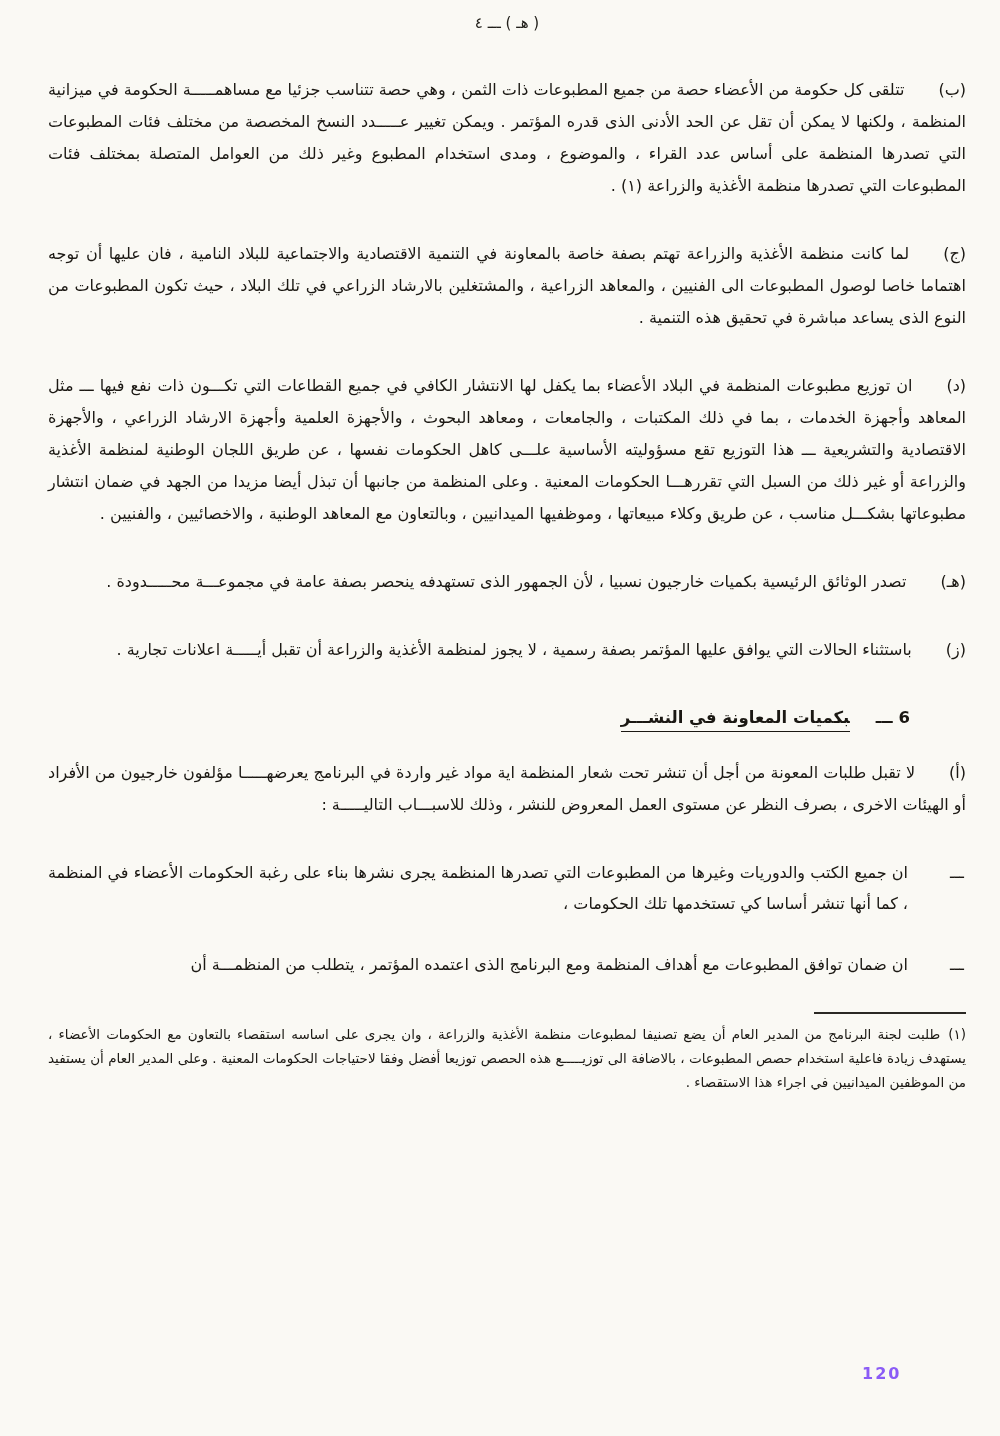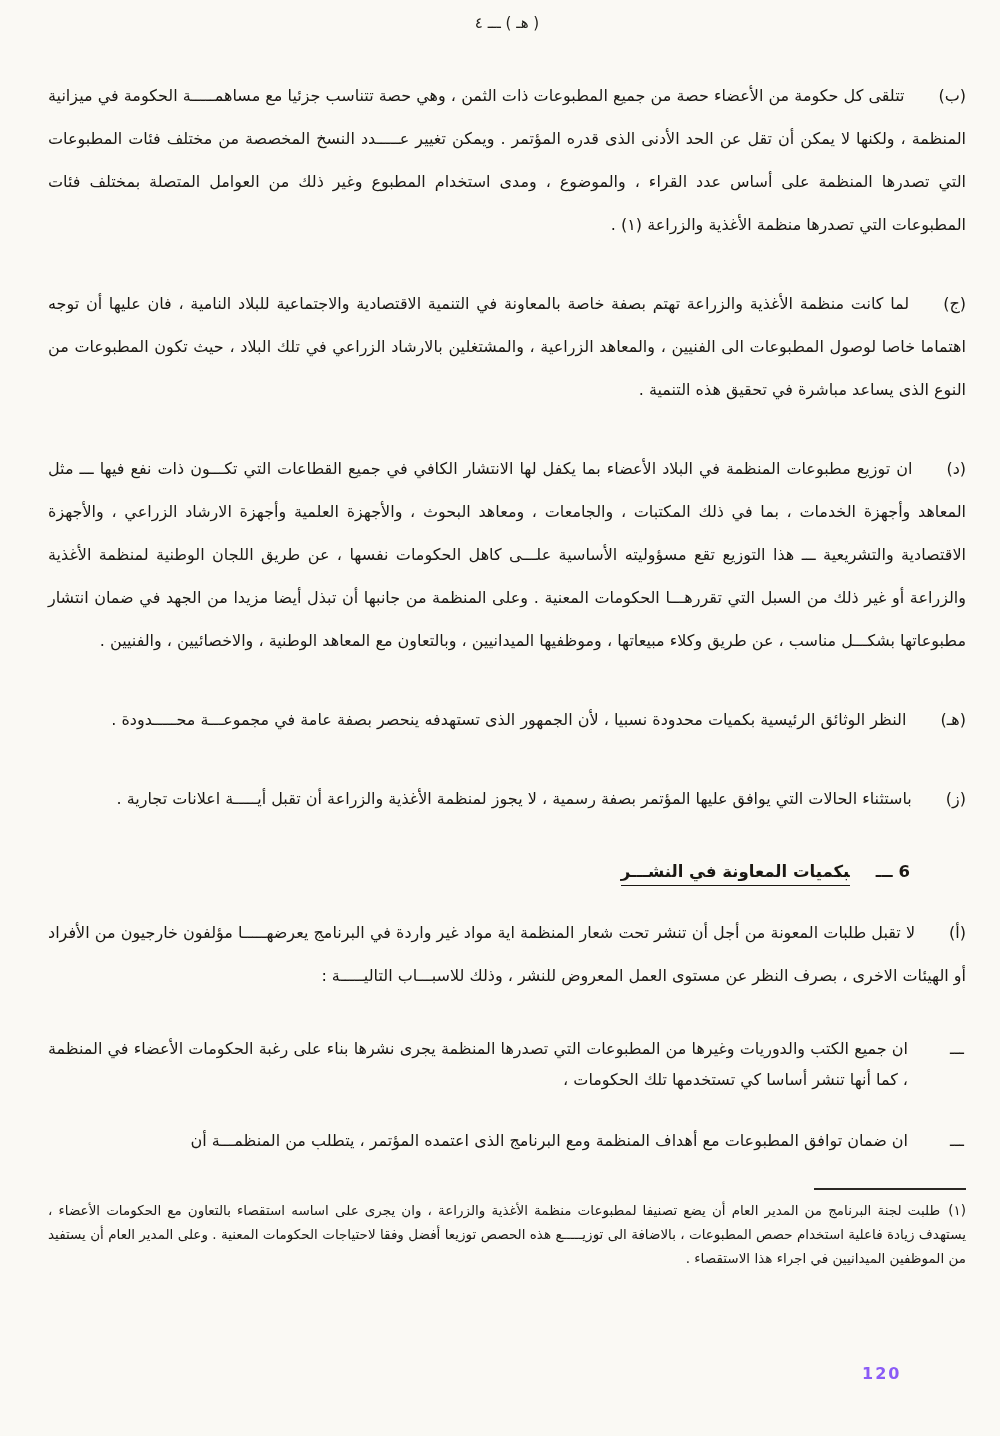--- a/index.html
+++ b/index.html
@@ -25,21 +25,21 @@
 
   .folio {
     text-align: center;
     font-size: 15px;
     margin-bottom: 42px;
     color: #22201b;
   }
 
   .para {
     font-size: 16px;
-    line-height: 43px;
+    line-height: 32px;
     text-align: justify;
     margin-bottom: 36px;
   }
 
   .para .marker {
     margin-left: 34px;
     white-space: nowrap;
   }
 
   .section-heading {
@@ -111,21 +111,21 @@
 <div class="page">
 
   <div class="folio">( هـ ) ـــ ٤</div>
 
   <p class="para"><span class="marker">(ب)</span><span class="ptext">تتلقى كل حكومة من الأعضاء حصة من جميع المطبوعات ذات الثمن ، وهي حصة تتناسب جزئيا مع مساهمـــــة الحكومة في ميزانية المنظمة ، ولكنها لا يمكن أن تقل عن الحد الأدنى الذى قدره المؤتمر . ويمكن تغيير عـــــدد النسخ المخصصة من مختلف فئات المطبوعات التي تصدرها المنظمة على أساس عدد القراء ، والموضوع ، ومدى استخدام المطبوع وغير ذلك من العوامل المتصلة بمختلف فئات المطبوعات التي تصدرها منظمة الأغذية والزراعة (١) .</span></p>
 
   <p class="para"><span class="marker">(ج)</span><span class="ptext">لما كانت منظمة الأغذية والزراعة تهتم بصفة خاصة بالمعاونة في التنمية الاقتصادية والاجتماعية للبلاد النامية ، فان عليها أن توجه اهتماما خاصا لوصول المطبوعات الى الفنيين ، والمعاهد الزراعية ، والمشتغلين بالارشاد الزراعي في تلك البلاد ، حيث تكون المطبوعات من النوع الذى يساعد مباشرة في تحقيق هذه التنمية .</span></p>
 
   <p class="para"><span class="marker">(د)</span><span class="ptext">ان توزيع مطبوعات المنظمة في البلاد الأعضاء بما يكفل لها الانتشار الكافي في جميع القطاعات التي تكـــون ذات نفع فيها ـــ مثل المعاهد وأجهزة الخدمات ، بما في ذلك المكتبات ، والجامعات ، ومعاهد البحوث ، والأجهزة العلمية وأجهزة الارشاد الزراعي ، والأجهزة الاقتصادية والتشريعية ـــ هذا التوزيع تقع مسؤوليته الأساسية علـــى كاهل الحكومات نفسها ، عن طريق اللجان الوطنية لمنظمة الأغذية والزراعة أو غير ذلك من السبل التي تقررهـــا الحكومات المعنية . وعلى المنظمة من جانبها أن تبذل أيضا مزيدا من الجهد في ضمان انتشار مطبوعاتها بشكـــل مناسب ، عن طريق وكلاء مبيعاتها ، وموظفيها الميدانيين ، وبالتعاون مع المعاهد الوطنية ، والاخصائيين ، والفنيين .</span></p>
 
-  <p class="para"><span class="marker">(هـ)</span><span class="ptext">النظر الوثائق الرئيسية بكميات محدودة نسبيا ، لأن الجمهور الذى تستهدفه ينحصر بصفة عامة في مجموعـــة محـــــدودة .</span></p>
+  <p class="para"><span class="marker">(هـ)</span><span class="ptext">تصدر الوثائق الرئيسية بكميات خارجيون نسبيا ، لأن الجمهور الذى تستهدفه ينحصر بصفة عامة في مجموعـــة محـــــدودة .</span></p>
 
 
   <p class="para"><span class="marker">(ز)</span><span class="ptext">باستثناء الحالات التي يوافق عليها المؤتمر بصفة رسمية ، لا يجوز لمنظمة الأغذية والزراعة أن تقبل أيـــــة اعلانات تجارية .</span></p>
 
   <div class="section-heading">
     <span class="num">6 ـــ</span><span class="title">بكميات المعاونة في النشـــر</span>
   </div>
 
   <p class="para"><span class="marker">(أ)</span><span class="ptext">لا تقبل طلبات المعونة من أجل أن تنشر تحت شعار المنظمة اية مواد غير واردة في البرنامج يعرضهـــــا مؤلفون خارجيون من الأفراد أو الهيئات الاخرى ، بصرف النظر عن مستوى العمل المعروض للنشر ، وذلك للاسبـــاب التاليـــــة :</span></p>
 

